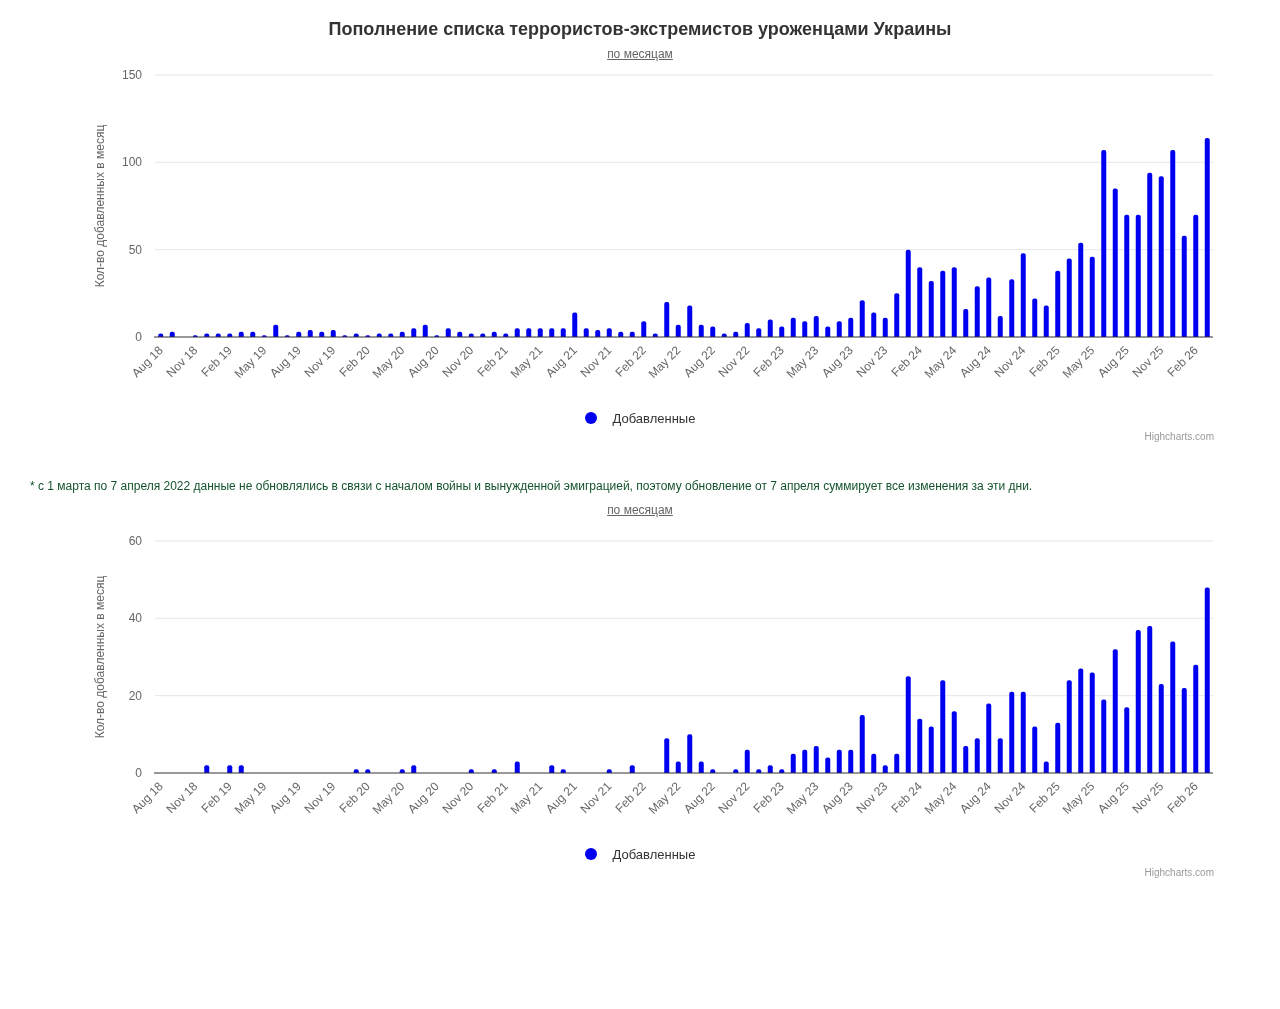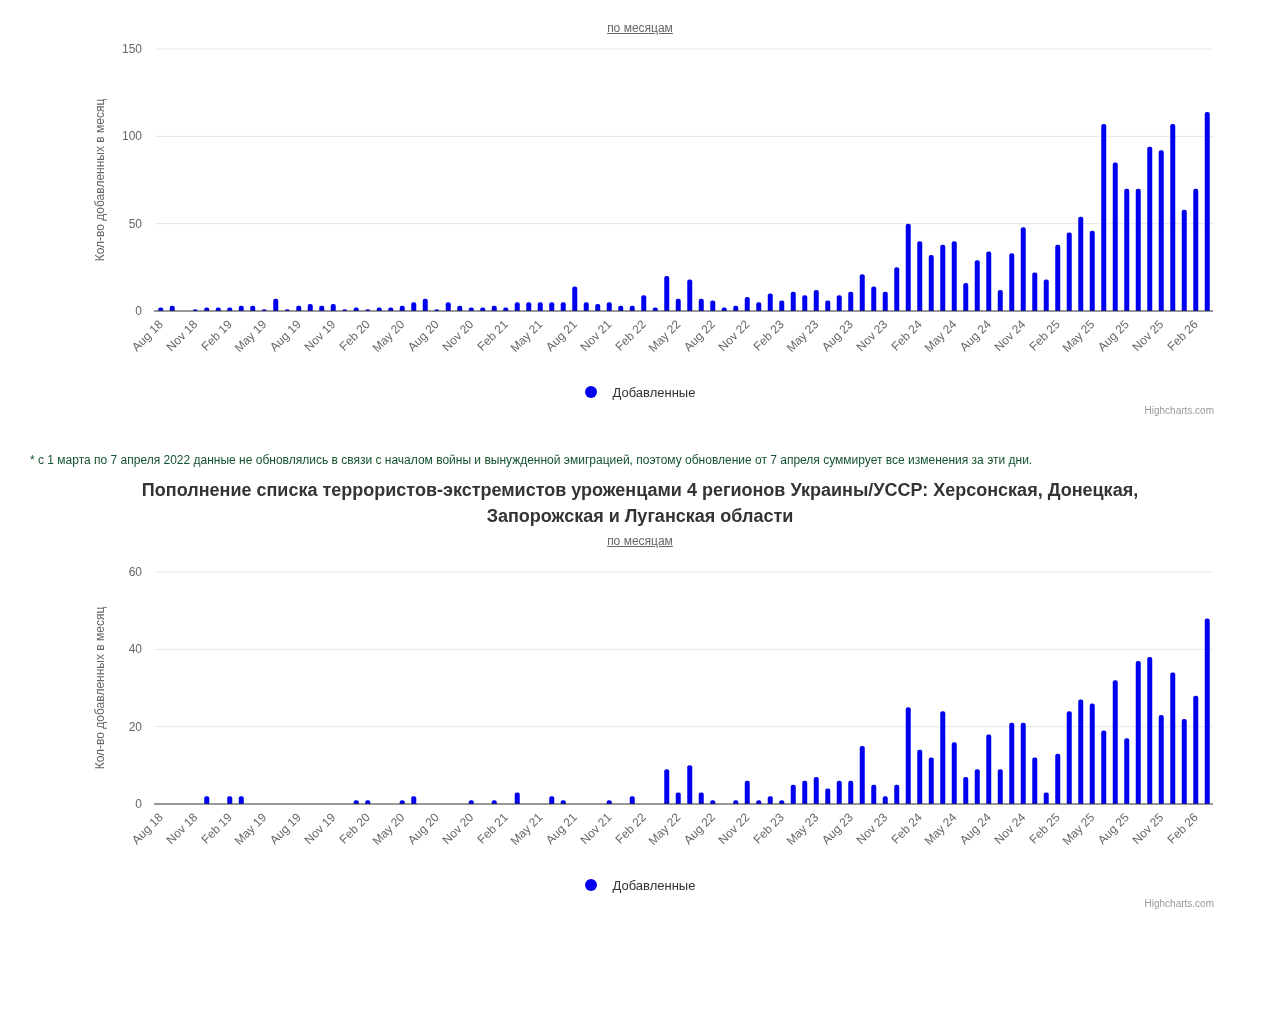--- a/index.html
+++ b/index.html
@@ -21,20 +21,21 @@
   .legend-row { display: flex; justify-content: center; align-items: center; gap: 16px; height: 22px; text-align: right; }
   .legend-dot { width: 12px; height: 12px; border-radius: 50%; background: var(--blue); display: inline-block; }
   .legend-label { font-size: 13px; color: #333333; }
   .credits { text-align: right; padding-right: 66px; font-size: 10px; color: var(--credits); height: 14px; margin-top: 2px; padding-left: 40px; }
   .footnote { text-align: left; font-size: 12px; color: #14532d; margin: 34px 30px 0 30px; }
 </style>
 </head>
 <body>
 
 <section class="chart-section" id="section-1">
+  <h2 class="chart-title">Пополнение списка террористов-экстремистов уроженцами Украины</h2>
   <div class="chart-subtitle">по месяцам</div>
   <svg class="chart-svg" id="chart-svg-0" width="1280" height="342" viewBox="0 0 1280 342">
       <text x="142" y="276" text-anchor="end" fill="#666666" font-size="12px">0</text>
       <line x1="155" x2="1213" y1="184.66666666666669" y2="184.66666666666669" stroke="#e6e6e6" stroke-width="1"></line>
       <text x="142" y="188.66666666666669" text-anchor="end" fill="#666666" font-size="12px">50</text>
       <line x1="155" x2="1213" y1="97.33333333333334" y2="97.33333333333334" stroke="#e6e6e6" stroke-width="1"></line>
       <text x="142" y="101.33333333333334" text-anchor="end" fill="#666666" font-size="12px">100</text>
       <line x1="155" x2="1213" y1="10" y2="10" stroke="#e6e6e6" stroke-width="1"></line>
       <text x="142" y="14" text-anchor="end" fill="#666666" font-size="12px">150</text>
       <text transform="translate(104, 141) rotate(-90)" text-anchor="middle" fill="#666666" font-size="12px">Кол-во добавленных в месяц</text>
@@ -165,21 +166,20 @@
   <div class="legend-row">
     <span class="legend-dot"></span>
     <span class="legend-label">Добавленные</span>
   </div>
   <div class="credits">Highcharts.com</div>
 </section>
 
 <p class="footnote">* с 1 марта по 7 апреля 2022 данные не обновлялись в связи с началом войны и вынужденной эмиграцией, поэтому обновление от 7 апреля суммирует все изменения за эти дни.</p>
 
 <section class="chart-section" id="section-2">
-  <h2 class="chart-title">Пополнение списка террористов-экстремистов уроженцами 4 регионов Украины/УССР: Херсонская, Донецкая, Запорожская и Луганская области</h2>
   <div class="chart-subtitle">по месяцам</div>
   <svg class="chart-svg" id="chart-svg-1" width="1280" height="322" viewBox="0 0 1280 322">
       <text x="142" y="256" text-anchor="end" fill="#666666" font-size="12px">0</text>
       <line x1="155" x2="1213" y1="174.66666666666669" y2="174.66666666666669" stroke="#e6e6e6" stroke-width="1"></line>
       <text x="142" y="178.66666666666669" text-anchor="end" fill="#666666" font-size="12px">20</text>
       <line x1="155" x2="1213" y1="97.33333333333334" y2="97.33333333333334" stroke="#e6e6e6" stroke-width="1"></line>
       <text x="142" y="101.33333333333334" text-anchor="end" fill="#666666" font-size="12px">40</text>
       <line x1="155" x2="1213" y1="20" y2="20" stroke="#e6e6e6" stroke-width="1"></line>
       <text x="142" y="24" text-anchor="end" fill="#666666" font-size="12px">60</text>
       <text transform="translate(104, 136) rotate(-90)" text-anchor="middle" fill="#666666" font-size="12px">Кол-во добавленных в месяц</text>

